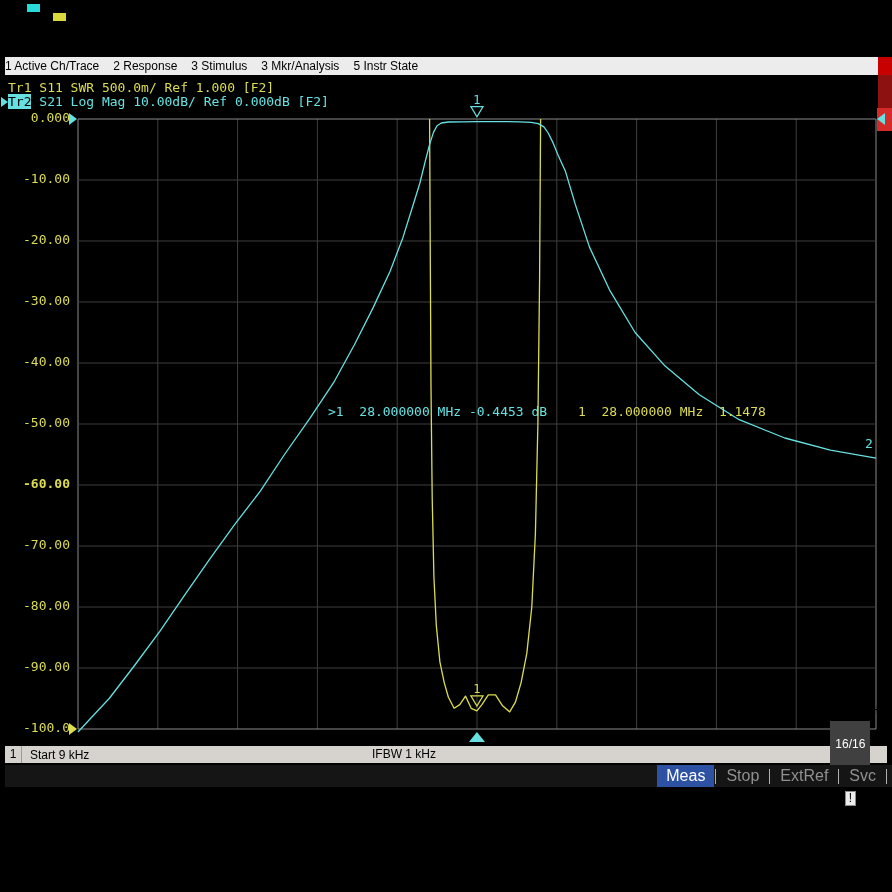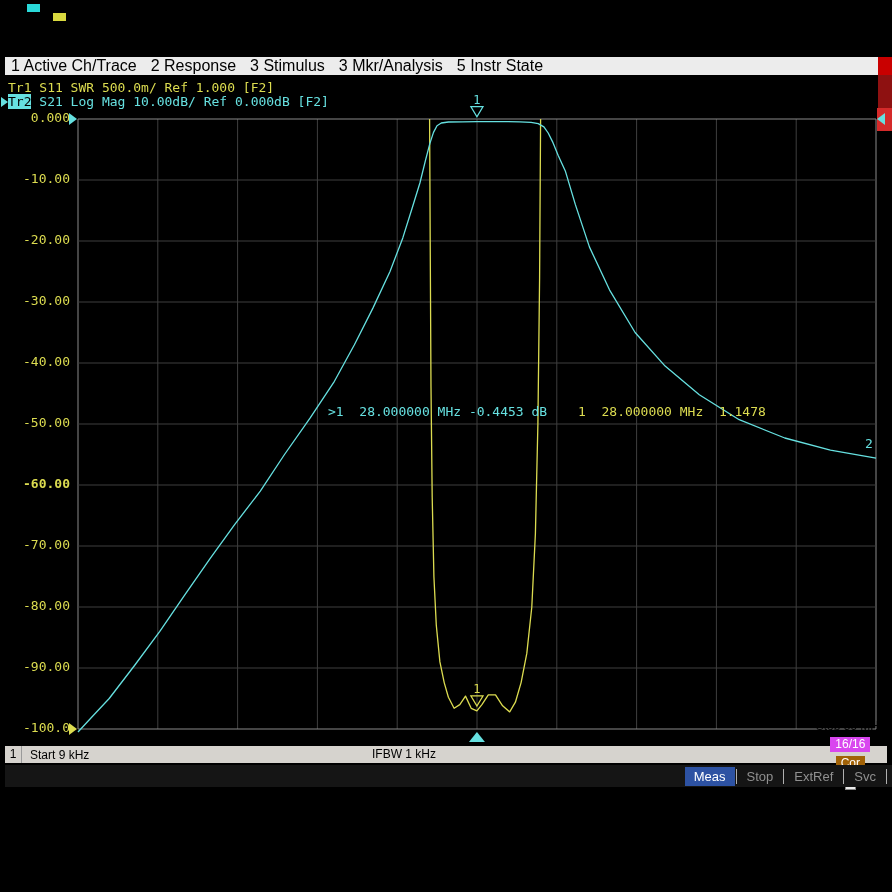--- a/index.html
+++ b/index.html
@@ -5,22 +5,22 @@
   html,body{margin:0;padding:0;background:#000;}
   body{width:892px;height:892px;overflow:hidden;font-family:"Liberation Sans",sans-serif;}
   #screen{position:absolute;left:0;top:0;width:892px;height:892px;background:#000;}
 
   
   #mark-cyan{position:absolute;left:27px;top:4px;width:13px;height:8px;background:#2ad9d9;}
   #mark-yellow{position:absolute;left:53px;top:13px;width:13px;height:8px;background:#d9d93f;}
 
   
   #menu-bar{position:absolute;left:5px;top:57px;width:873px;height:18px;background:#ececec;
-            display:flex;align-items:center;gap:14px;padding-left:6px;box-sizing:border-box;
-            font-size:16px;color:#000;}
+            display:flex;align-items:center;gap:14px;box-sizing:border-box;
+            font-size:12px;color:#000;}
   .menu-item{white-space:nowrap;cursor:default;}
   #menu-red{position:absolute;left:878px;top:57px;width:14px;height:18px;background:#c90000;}
   #red-mid{position:absolute;left:878px;top:75px;width:14px;height:33px;background:#8e1111;}
   #red-btn{position:absolute;left:877px;top:108px;width:15px;height:23px;background:#d42a2a;}
 
   
   #tr1-line{position:absolute;left:8px;top:80px;font:13px "DejaVu Sans Mono",monospace;color:#dcdc50;white-space:pre;}
   #tr2-line{position:absolute;left:8px;top:94px;font:13px "DejaVu Sans Mono",monospace;color:#66e0e0;white-space:pre;display:flex;}
   #tr2-arrow{position:absolute;left:1px;top:97px;width:0;height:0;
              border-left:7px solid #66e0e0;border-top:5px solid transparent;border-bottom:5px solid transparent;}
@@ -36,27 +36,27 @@
 
   svg{position:absolute;left:0;top:0;}
 
   
   #status-bar{position:absolute;left:5px;top:746px;width:882px;height:17px;background:#d6d3ce;
               display:flex;align-items:center;font-size:12px;color:#000;}
   .sb-ch{width:16px;text-align:center;border-right:1px solid #9a9a9a;height:17px;line-height:17px;}
   .sb-start{margin-left:8px;}
   .sb-ifbw{position:absolute;left:367px;top:1px;line-height:15px;}
   #sb-right{margin-left:auto;display:flex;align-items:center;gap:4px;padding-right:2px;flex-direction:column;}
-  .badge-avg{background:#d946ef;color:#fff;padding:0 5px;height:15px;line-height:15px;}
+  .badge-avg{background:#404040;color:#fff;padding:16px 5px;height:15px;line-height:15px;}
   .badge-cor{background:#a16207;color:#fff;padding:0 5px;height:15px;line-height:15px;}
   .badge-alert{background:#ececec;color:#000;border:1px solid #8a8a8a;padding:0 3px;height:13px;line-height:13px;}
 
   
   #instr-bar{position:absolute;left:5px;top:765px;width:887px;height:22px;background:#151515;
-             display:flex;align-items:center;justify-content:flex-end;font-size:13px;}
+             display:flex;align-items:center;justify-content:flex-end;font-size:16px;}
   .ib-btn{color:#909090;padding:2px 9px;white-space:nowrap;}
   .ib-btn.active{background:#2d52a3;color:#fff;}
   .ib-sep{width:1px;height:15px;background:#b0b0b0;margin:0 1px;}
   #ib-edge{width:4px;}
 </style>
 </head>
 <body>
 
 <div id="screen">
 

